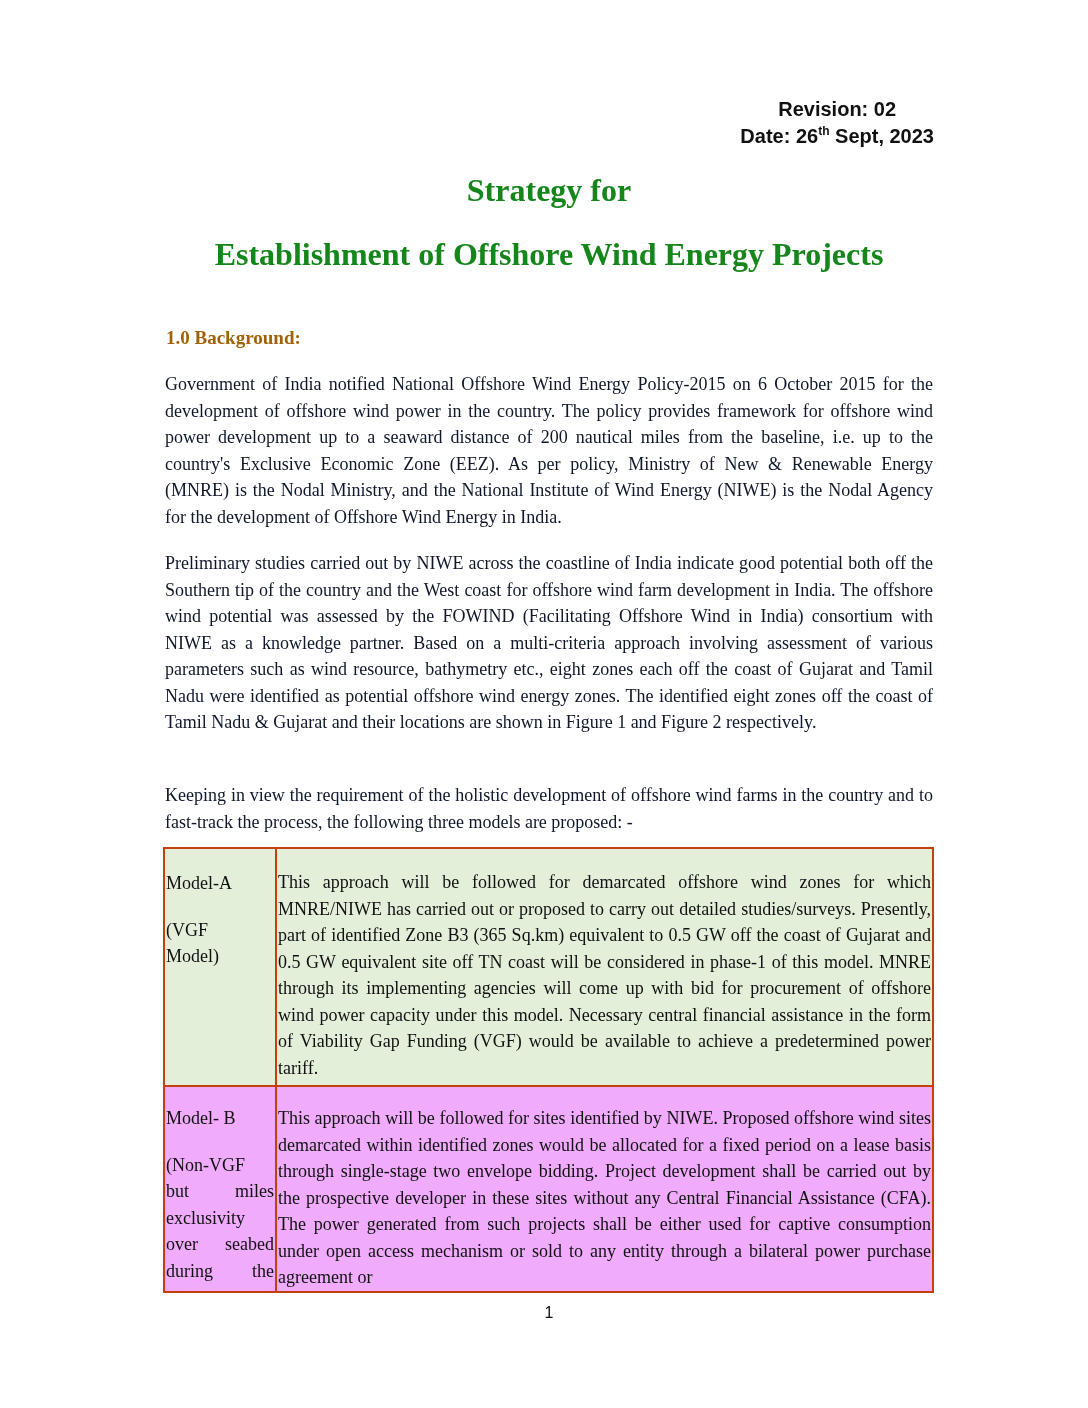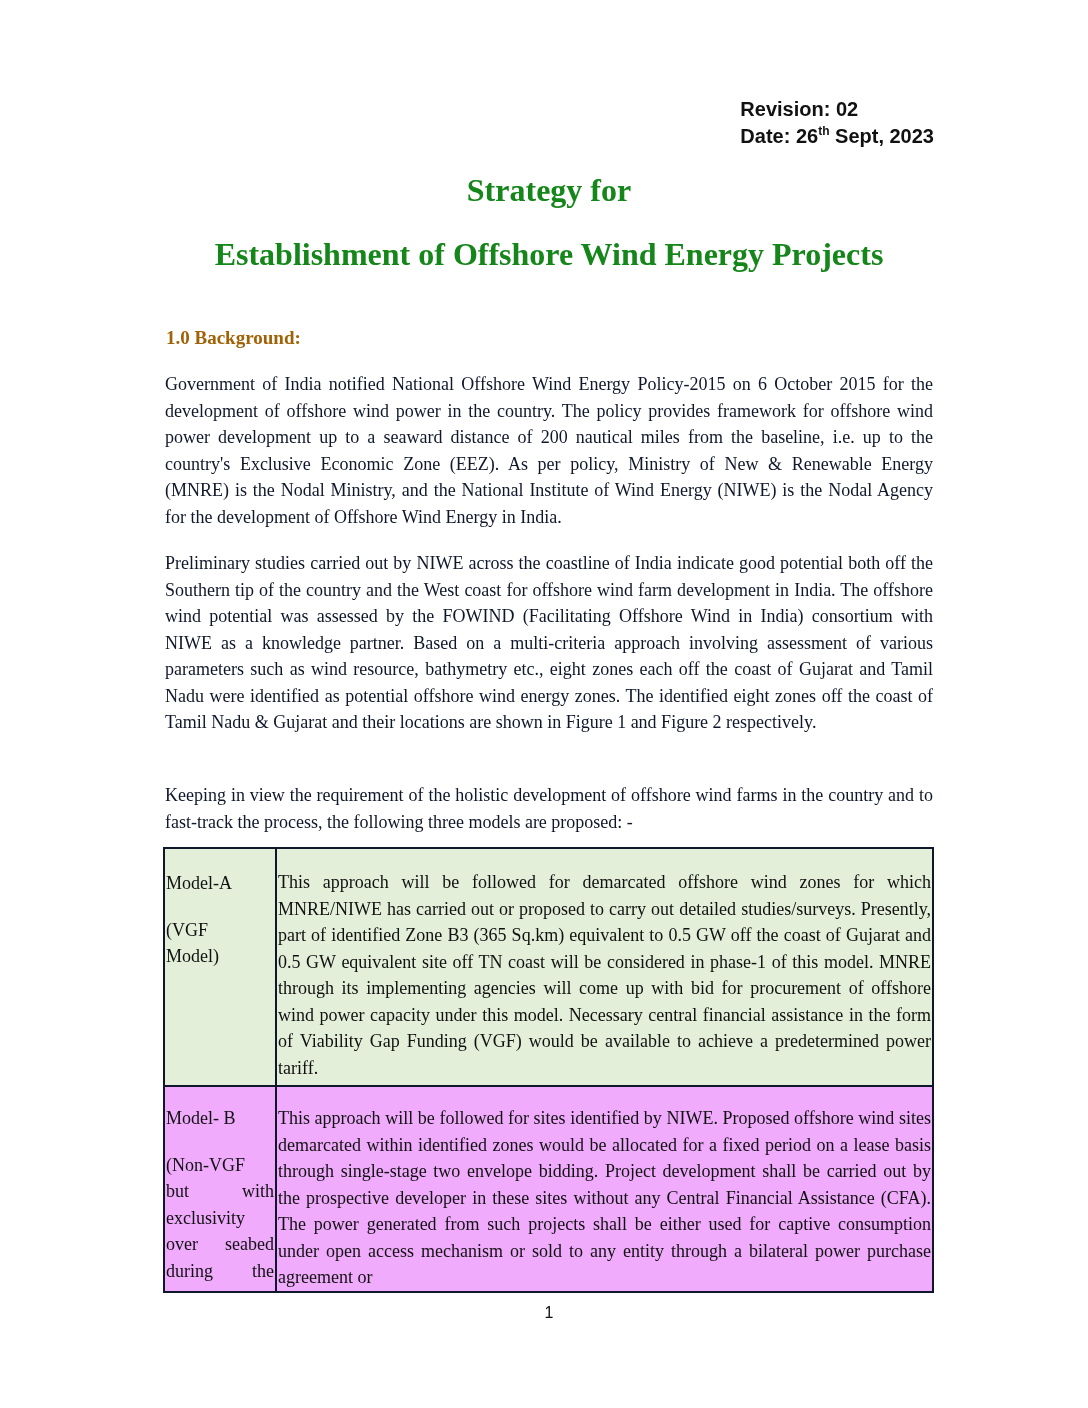--- a/index.html
+++ b/index.html
@@ -1,39 +1,39 @@
 <!DOCTYPE html>
 <html><head>
 <meta charset="utf-8">
 <style>
   html, body { margin: 0; padding: 0; background: #ffffff; }
   body { width: 1088px; height: 1408px; position: relative; overflow: hidden;
          font-family: "Liberation Serif", serif; color: #111; }
   .page { position: absolute; left: 0; top: 0; width: 1088px; height: 1408px; }
 
-  .rev { position: absolute; right: 154px; top: 96px; text-align: left;
+  .rev { position: absolute; right: 154px; top: 96px; text-align: center;
          font-family: "Liberation Sans", sans-serif; font-weight: bold; font-size: 20px; line-height: 27px; color: #111; margin-left: 25px; }
   .rev sup { font-size: 12px; vertical-align: 8px; line-height: 0; }
 
   .title1 { position: absolute; left: 0; width: 1098px; top: 172px; text-align: center;
             font-weight: bold; font-size: 32px; color: #15861a; }
   .title2 { position: absolute; left: 0; width: 1098px; top: 236px; text-align: center;
             font-weight: bold; font-size: 32px; color: #15861a; }
 
   .section { position: absolute; left: 166px; top: 327px; font-weight: bold; font-size: 19px; color: #a16207; }
 
   .para { position: absolute; left: 165px; width: 768px; font-size: 18px; line-height: 26.5px;
           text-align: justify; color: #0f172a; margin: 0; }
   .p1 { top: 371px; }
   .p2 { top: 550px; }
   .p3 { top: 782px; }
 
   table.models { position: absolute; left: 163px; top: 847px; width: 771px;
                  border-collapse: collapse; font-size: 18px; line-height: 26.5px; }
-  table.models td { border: 2px solid #0f172a; vertical-align: top; padding: 0 1px; }
+  table.models td { border: 2px solid #c2410c; vertical-align: top; padding: 0 1px; }
   td.label { width: 108px; padding-top: 21px !important; }
   td.desc { text-align: justify; padding-top: 20px !important; padding-bottom: 0; }
   tr.row-a td { background: #e3efd9; }
   tr.row-b td { background: #f0abfc; }
   tr.row-a td.desc { padding-bottom: 4px; }
   tr.row-b td { padding-top: 18px !important; }
   .lbl-line { display: block; }
   .lbl-gap { display: block; height: 20px; }
   .just { text-align: justify; text-align-last: justify; }
 
@@ -68,21 +68,21 @@
         <span class="lbl-line">(VGF</span>
         <span class="lbl-line">Model)</span>
       </td>
       <td class="desc">This approach will be followed for demarcated offshore wind zones for which MNRE/NIWE has carried out or proposed to carry out detailed studies/surveys. Presently, part of identified Zone B3 (365 Sq.km) equivalent to 0.5 GW off the coast of Gujarat and 0.5 GW equivalent site off TN coast will be considered in phase-1 of this model. MNRE through its implementing agencies will come up with bid for procurement of offshore wind power capacity under this model. Necessary central financial assistance in the form of Viability Gap Funding (VGF) would be available to achieve a predetermined power tariff.</td>
     </tr>
     <tr class="row-b">
       <td class="label">
         <span class="lbl-line">Model- B</span>
         <span class="lbl-gap"></span>
         <span class="lbl-line">(Non-VGF</span>
-        <span class="lbl-line just">but with</span>
+        <span class="lbl-line just">but miles</span>
         <span class="lbl-line">exclusivity</span>
         <span class="lbl-line just">over seabed</span>
         <span class="lbl-line just">during the</span>
       </td>
       <td class="desc">This approach will be followed for sites identified by NIWE. Proposed offshore wind sites demarcated within identified zones would be allocated for a fixed period on a lease basis through single-stage two envelope bidding. Project development shall be carried out by the prospective developer in these sites without any Central Financial Assistance (CFA). The power generated from such projects shall be either used for captive consumption under open access mechanism or sold to any entity through a bilateral power purchase agreement or</td>
     </tr>
   </tbody>
     </table>
 
   <div class="pagenum">1</div>

